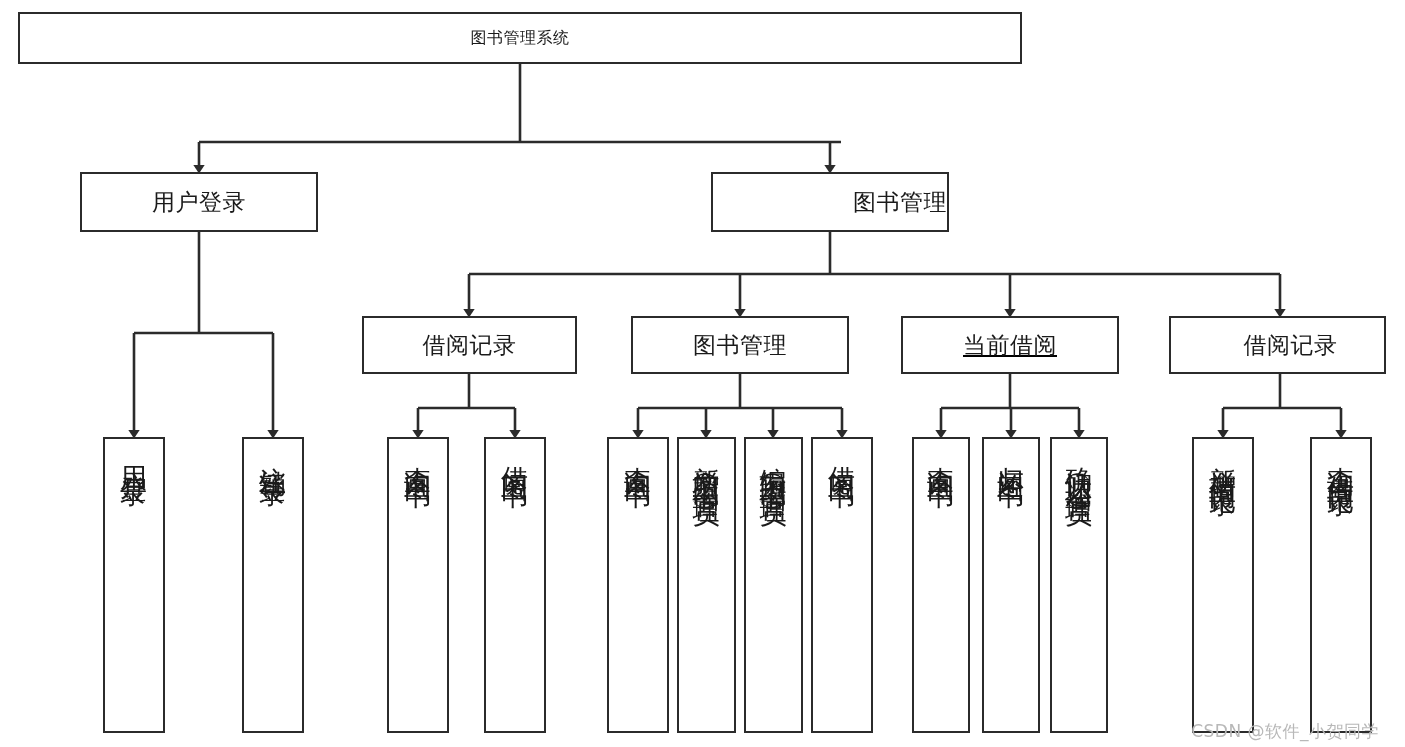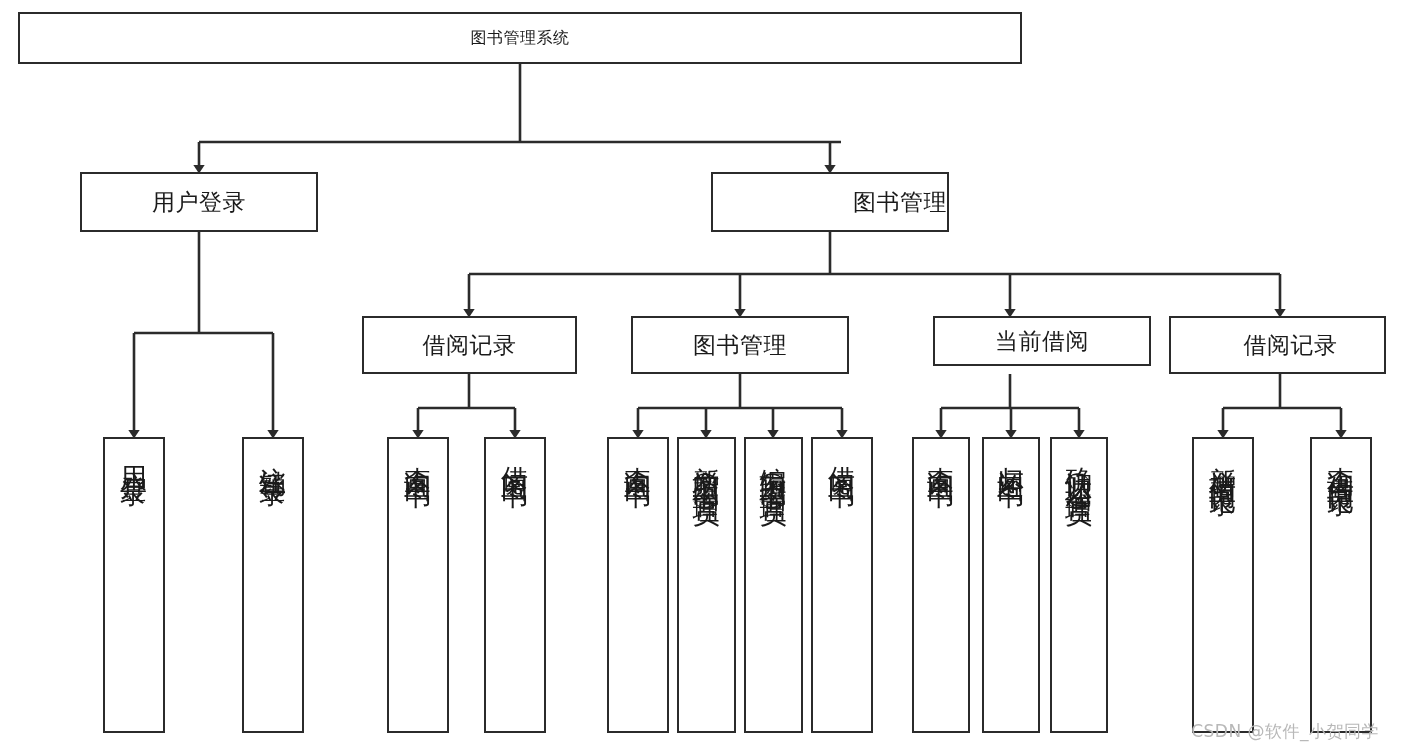--- a/index.html
+++ b/index.html
@@ -140,21 +140,21 @@
   <div class="node horiz" id="node-book-manage" style="left: 711px; top: 172px; width: 238px; height: 60px; justify-content: flex-end;">
     <span class="label">图书管理</span>
   </div>
 
   <div class="node horiz" id="node-new-book-recommend" style="left: 362px; top: 316px; width: 215px; height: 58px;">
     <span class="label">借阅记录</span>
   </div>
   <div class="node horiz" id="node-book-borrow" style="left: 631px; top: 316px; width: 218px; height: 58px;">
     <span class="label">图书管理</span>
   </div>
-  <div class="node horiz" id="node-current-borrow" style="left: 933px; top: 316px; width: 218px; height: 50px;">
+  <div class="node horiz" id="node-current-borrow" style="left: 901px; top: 316px; width: 218px; height: 58px; text-decoration: underline;">
     <span class="label">当前借阅</span>
   </div>
   <div class="node horiz" id="node-borrow-record" style="left: 1169px; top: 316px; width: 217px; height: 58px; padding-left: 26px;">
     <span class="label">借阅记录</span>
   </div>
 
   <div class="node vert" id="node-leaf-user-login" style="left: 103px; top: 437px; width: 62px; height: 296px;">
     <span class="label">用户登录</span>
   </div>
   <div class="node vert" id="node-leaf-logout-login" style="left: 242px; top: 437px; width: 62px; height: 296px;">

